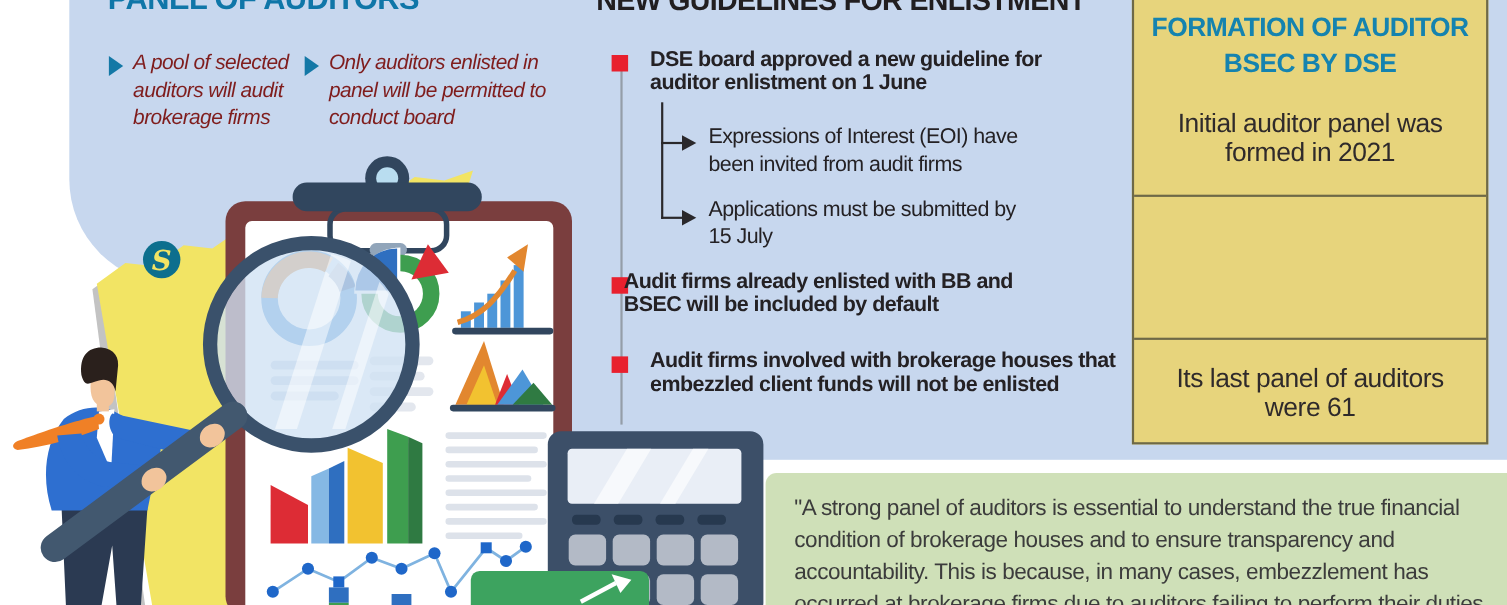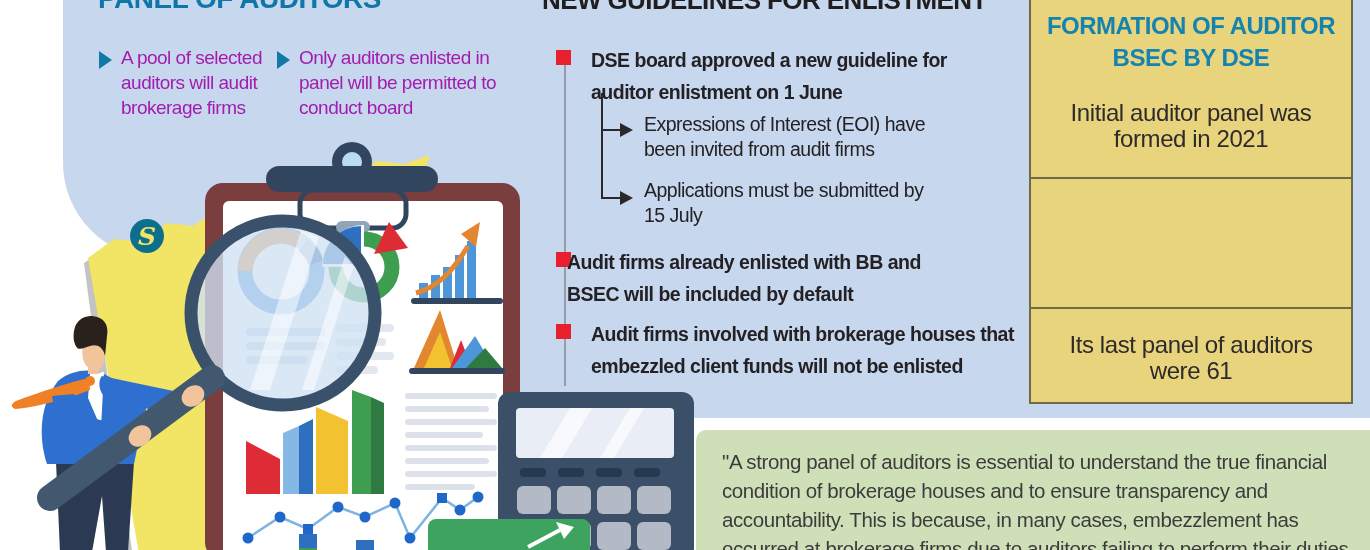--- a/index.html
+++ b/index.html
@@ -6,28 +6,28 @@
   .stage{position:relative;width:1370px;height:550px;overflow:hidden;background:#ffffff;
          font-family:"Liberation Sans", sans-serif;color:#2f2a2b;}
   .abs{position:absolute;}
   
   .blue-a{left:63px;top:-60px;width:1307px;height:318px;background:#c7d7ee;border-bottom-left-radius:95px;}
   .blue-b{left:380px;top:-60px;width:990px;height:478px;background:#c7d7ee;}
   
   .left-title{left:98px;top:-17px;font-size:28px;font-weight:bold;color:#0f76a8;letter-spacing:-0.5px;white-space:nowrap;}
   .tri{width:0;height:0;border-top:9px solid transparent;border-bottom:9px solid transparent;border-left:13px solid #1478a6;}
   .lb1{left:99px;top:51px;} .lb2{left:277px;top:51px;}
-  .ltext{font-size:19px;line-height:25px;letter-spacing:-0.5px;color:#a21caf;}
+  .ltext{font-size:19px;line-height:25px;letter-spacing:-0.5px;color:#7f1d1d;font-style:italic;}
   .lt1{left:121px;top:45px;width:172px;} .lt2{left:299px;top:45px;width:205px;}
   
   .g-title{left:542px;top:-15px;font-size:26px;font-weight:bold;color:#211e20;letter-spacing:-0.6px;white-space:nowrap;}
   .timeline{left:564px;top:62px;width:2px;height:324px;background:#949da8;}
   .sq{width:15px;height:15px;background:#e8202e;}
   .sq1{left:556px;top:50px;} .sq2{left:556px;top:252px;} .sq3{left:556px;top:324px;}
-  .gitem{font-size:19.5px;font-weight:bold;line-height:32px;letter-spacing:-0.5px;color:#242124;}
+  .gitem{font-size:19.5px;font-weight:bold;line-height:21px;letter-spacing:-0.5px;color:#242124;}
   .gi1{left:591px;top:44px;width:400px;} .gi2{left:567px;top:246px;width:405px;} .gi3{left:591px;top:318px;width:470px;}
   .gsub{font-size:19.5px;line-height:25px;letter-spacing:-0.5px;color:#242124;}
   .gs1{left:644px;top:112px;width:315px;} .gs2{left:644px;top:178px;width:295px;}
   .bvline{left:601px;top:93px;width:2px;height:106px;background:#2a282b;}
   .barm{width:20px;height:2px;background:#2a282b;}
   .ba1{left:601px;top:129px;} .ba2{left:601px;top:197px;}
   .bhead{width:0;height:0;border-top:7px solid transparent;border-bottom:7px solid transparent;border-left:13px solid #2a282b;}
   .bh1{left:620px;top:123px;} .bh2{left:620px;top:191px;}
   
   .formation{left:1029px;top:-8px;width:324px;height:412px;background:#e7d47c;border:2px solid #6e6947;box-sizing:border-box;}

